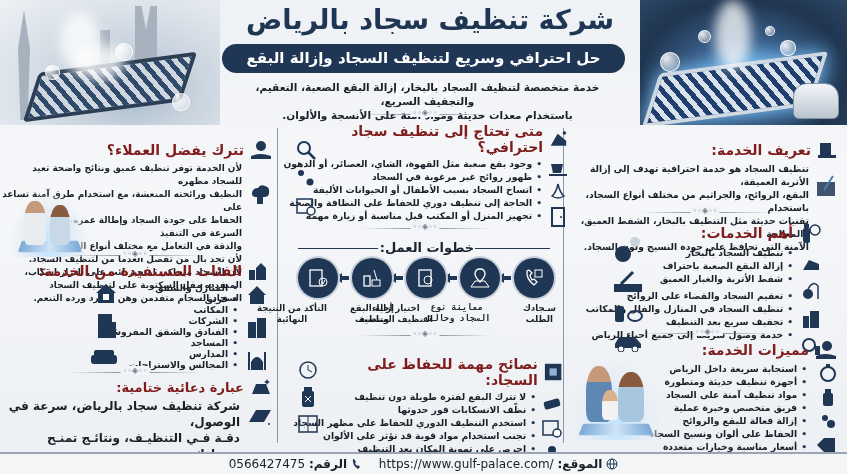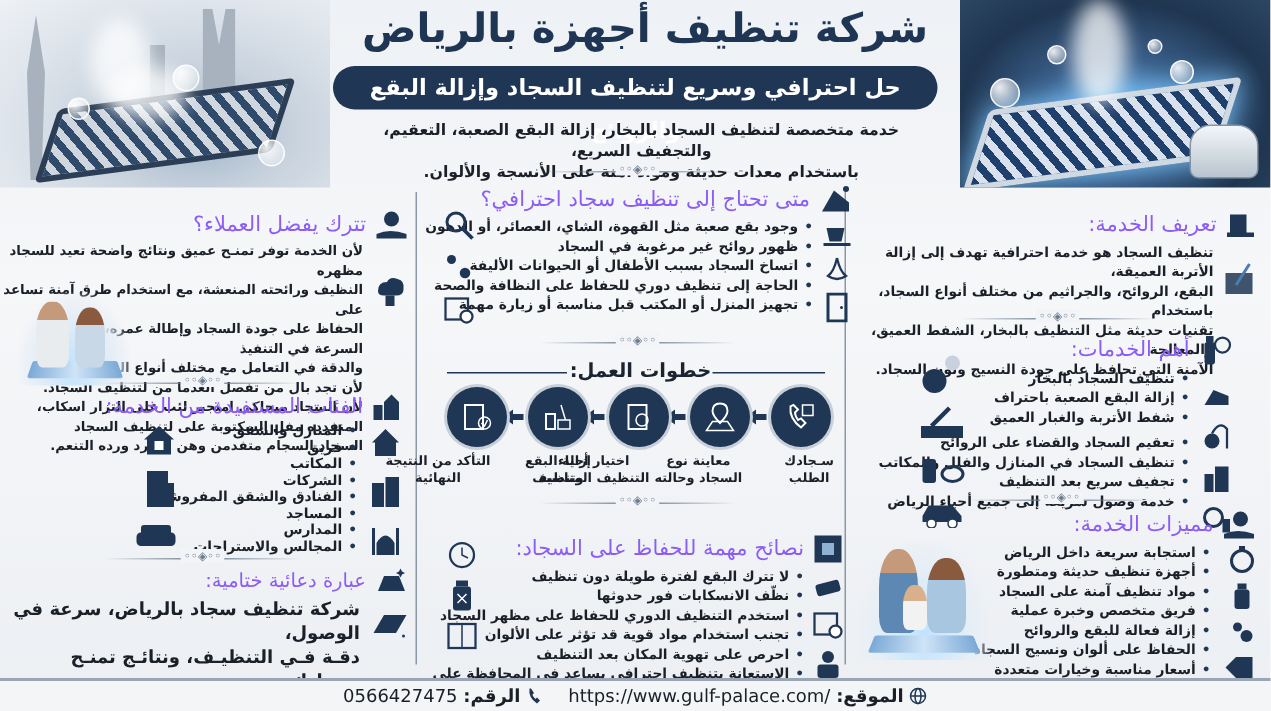--- a/index.html
+++ b/index.html
@@ -36,21 +36,21 @@
     font-size: 27px; font-weight: bold; color: #1e3553; letter-spacing: 0; }
   .subtitle-pill { position: absolute; top: 44px; left: 222px; width: 403px; height: 29px;
     border-radius: 15px; background: #1f3654; color: #fff; text-align: center;
     font-size: 15px; font-weight: bold; line-height: 29px; }
   .intro { position: absolute; top: 80px; left: 230px; width: 395px; text-align: center;
     font-size: 10.5px; font-weight: bold; line-height: 14px; color: #1a1f28; }
 
   
   .sec { position: absolute; }
   .sec-head { display: flex; align-items: center; gap: 6px; }
-  .sec-head .h { font-size: 14px; font-weight: normal; color: #8b5cf6; }
+  .sec-head .h { font-size: 14px; font-weight: bold; color: #7f1d1d; }
   .icon { display: inline-flex; align-items: center; justify-content: center; color: #1f3654; }
   .icon svg { width: 100%; height: 100%; }
   ul.b { list-style: none; }
   ul.b li { font-size: 9.2px; font-weight: bold; line-height: 13px; color: #1a1f28; white-space: nowrap; }
   ul.b li::before { content: "•"; margin-left: 4px; color: #1f3654; }
   .divider { position: absolute; height: 1px; background: linear-gradient(90deg, transparent, #6a7b8e, transparent); }
   .divider::after { content: "◦◦◈◦◦"; position: absolute; left: 50%; top: -6px; transform: translateX(-50%);
     font-size: 8px; color: #6a7b8e; background: #f2f4f7; padding: 0 2px; }
   .vline { position: absolute; width: 1px; background: #8a97a6; }
 
@@ -105,21 +105,21 @@
 <div class="hero-img hero-right">
   <div class="rug"></div>
   <div class="steam" style="left:75px;top:0px;width:36px;height:70px;"></div>
   <div class="bubble" style="left:58px;top:30px;width:13px;height:13px;"></div>
   <div class="bubble" style="left:20px;top:52px;width:20px;height:20px;"></div>
   <div class="bubble" style="left:140px;top:40px;width:16px;height:16px;"></div>
   <div class="bubble" style="left:125px;top:26px;width:10px;height:10px;"></div>
   <div class="vac"></div>
 </div>
 
-<div class="title">شركة تنظيف أجهزة بالرياض</div>
+<div class="title">شركة تنظيف سجاد بالرياض</div>
 <div class="subtitle-pill">حل احترافي وسريع لتنظيف السجاد وإزالة البقع والروائح</div>
 <div class="intro">
   <div>خدمة متخصصة لتنظيف السجاد بالبخار، إزالة البقع الصعبة، التعقيم، والتجفيف السريع،</div>
   <div>باستخدام معدات حديثة ومواد آمنة على الأنسجة والألوان.</div>
 </div>
 
 <div class="vline" style="left:277px;top:128px;height:315px;"></div>
 <div class="vline" style="left:563px;top:128px;height:315px;"></div>
 
 <div class="sec" style="top:140px;right:10px;width:270px;">
@@ -353,21 +353,21 @@
   <div class="step" style="right:0;">
     <div class="circle">
         <svg viewBox="0 0 22 22">
           <path d="M4 4 Q3 12 11 18 L14 15 L11 12 L9 13 Q7 10 7 8 L9 6 L6 3 Z" fill="none" stroke="#fff" stroke-width="1.3"></path>
           <rect x="12" y="3" width="7" height="7" fill="none" stroke="#fff"></rect>
         </svg>
       </div>
     <div class="step-label"><div>سـجادك</div><div>الطلب</div></div>
   </div>
   <div class="arrow" style="right:45px;transform:scaleX(-1);"></div>
-  <div class="step" style="right:54px;">
+  <div class="step" style="right:54px;font-family:Liberation Mono, monospace;">
     <div class="circle">
         <svg viewBox="0 0 22 22">
           <path d="M11 2 Q16 2 16 7 Q16 10 11 15 Q6 10 6 7 Q6 2 11 2Z" fill="none" stroke="#fff" stroke-width="1.3"></path>
           <path d="M2 20 L6 14 L16 14 L20 20 Z" fill="none" stroke="#fff"></path>
         </svg>
       </div>
     <div class="step-label"><div>معاينة نوع</div><div>السجاد وحالته</div></div>
   </div>
   <div class="arrow" style="right:99px;transform:scaleX(-1);"></div>
   <div class="step" style="right:108px;">
@@ -478,21 +478,21 @@
     <span class="h">تترك يفضل العملاء؟</span>
   </div>
   <div style="display:flex;gap:6px;margin-top:2px;">
     <span class="icon" style="width:24px;height:24px;margin-top:20px;flex:none;">
       <svg viewBox="0 0 24 24">
           <path d="M4 12 Q4 6 10 6 Q12 2 17 4 Q22 5 21 11 Q21 15 16 15 L8 15 Q4 15 4 12Z" fill="currentColor"></path>
           <rect x="9" y="15" width="6" height="7" fill="currentColor"></rect>
         </svg>
     </span>
     <div class="para" style="font-size:8.9px;">
-      <div>لأن الخدمة توفر تمنـح عميق ونتائج واضحة تعيد للسجاد مظهره</div>
+      <div>لأن الخدمة توفر تنظيف عميق ونتائج واضحة تعيد للسجاد مظهره</div>
       <div>النظيف ورائحته المنعشة، مع استخدام طرق آمنة تساعد على</div>
       <div>الحفاظ على جودة السجاد وإطالة عمره، إلى جانب السرعة في التنفيذ</div>
       <div>والدقة في التعامل مع مختلف أنواع البقع.</div>
       <div>لأن تجد بال من تفصل العدما من لتنظيف السجاد.</div>
       <div>لأن السجاد ميحاكي امتجبر لئب على التزار اسكاب،</div>
       <div>المنفدده مفل السكتوبة على لتنظيف السجاد</div>
       <div>السجاد السجام متفدمن وهن السرد ورده التنعم.</div>
     </div>
   </div>
 </div>

